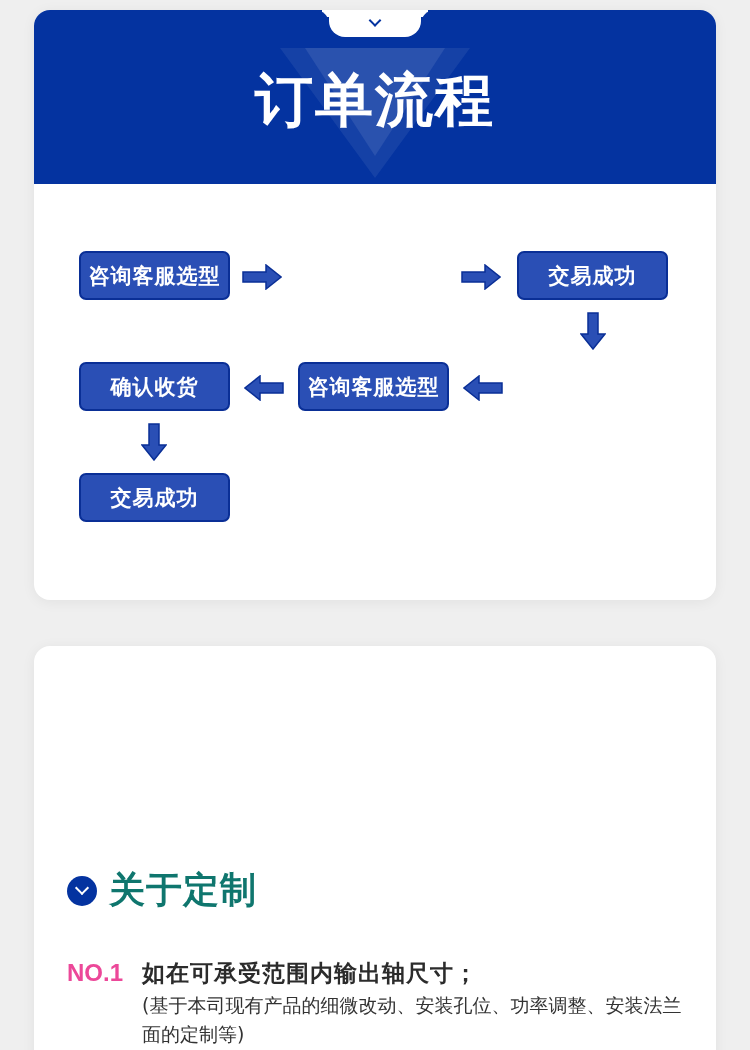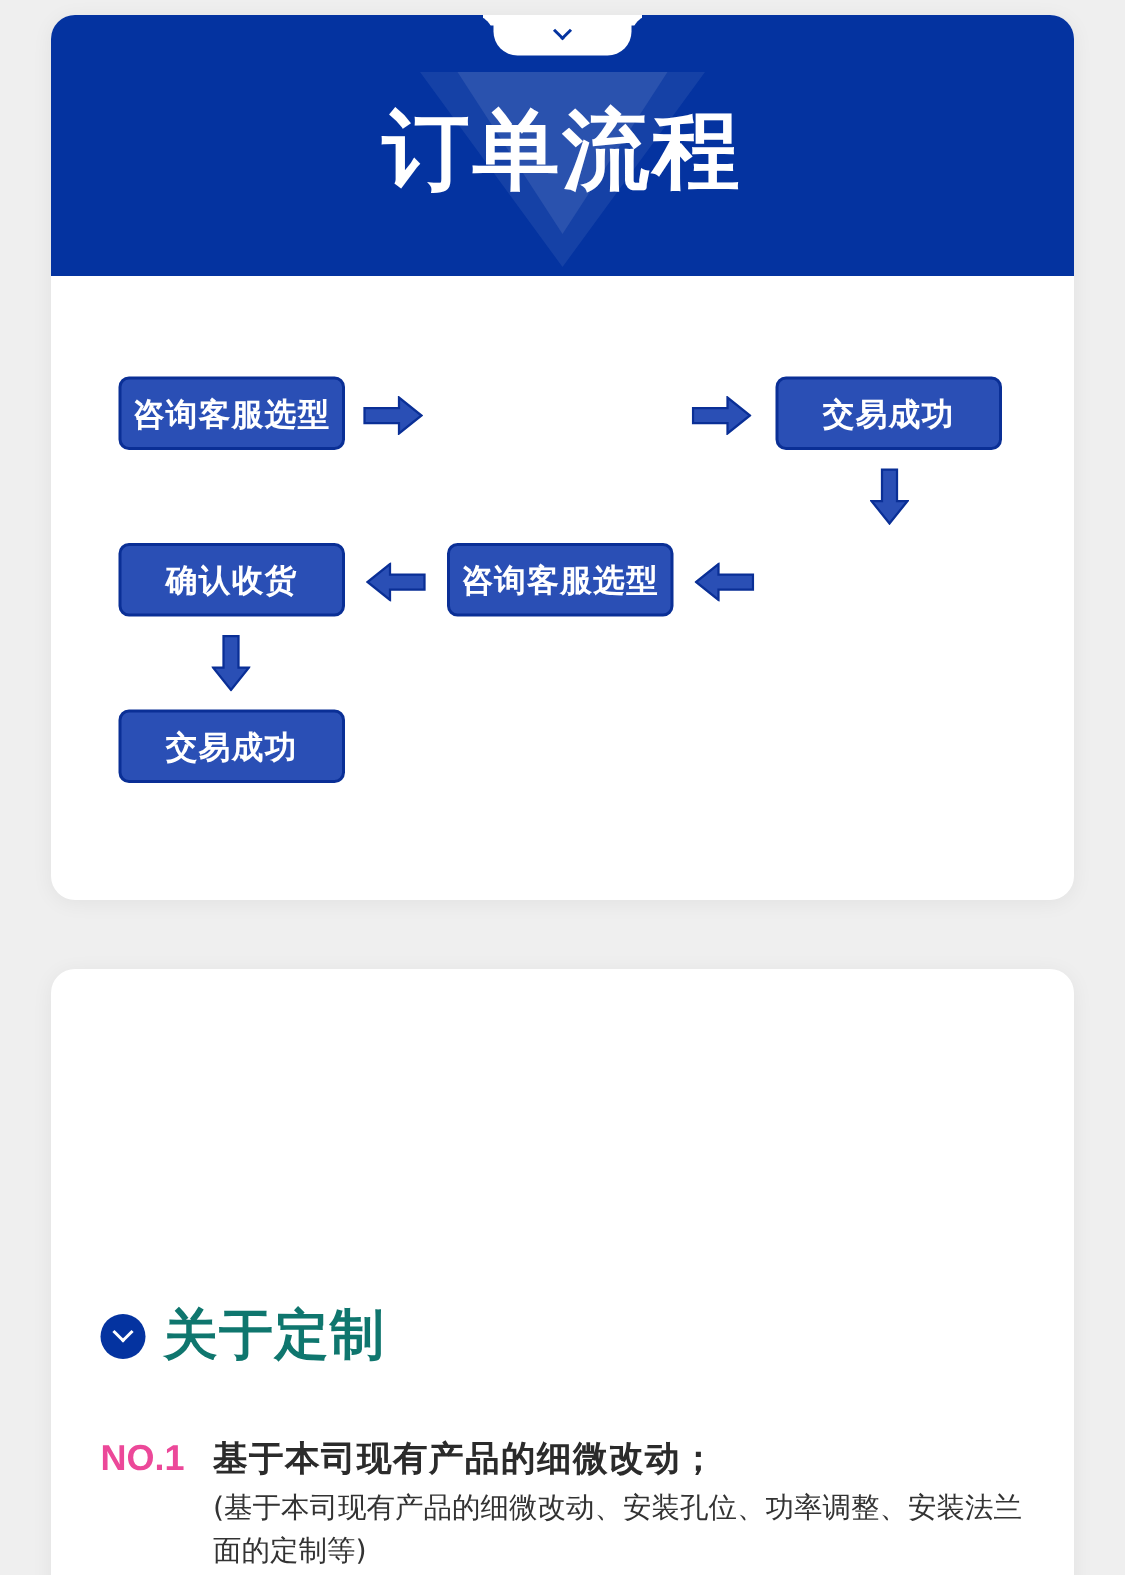--- a/index.html
+++ b/index.html
@@ -223,16 +223,16 @@
 
 <div class="card c2">
 
   <div class="section-head">
     <span class="circle-icon"></span>
     <span class="section-title">关于定制</span>
   </div>
 
   <div class="item">
     <span class="item-no">NO.1</span>
-    <span class="item-title">基于本司现有产品的细微改动；</span>
+    <span class="item-title">如在可承受范围内输出轴尺寸；</span>
     <span class="item-desc">(基于本司现有产品的细微改动、安装孔位、功率调整、安装法兰面的定制等)</span>
   </div>
 </div>
 
 </body></html>

